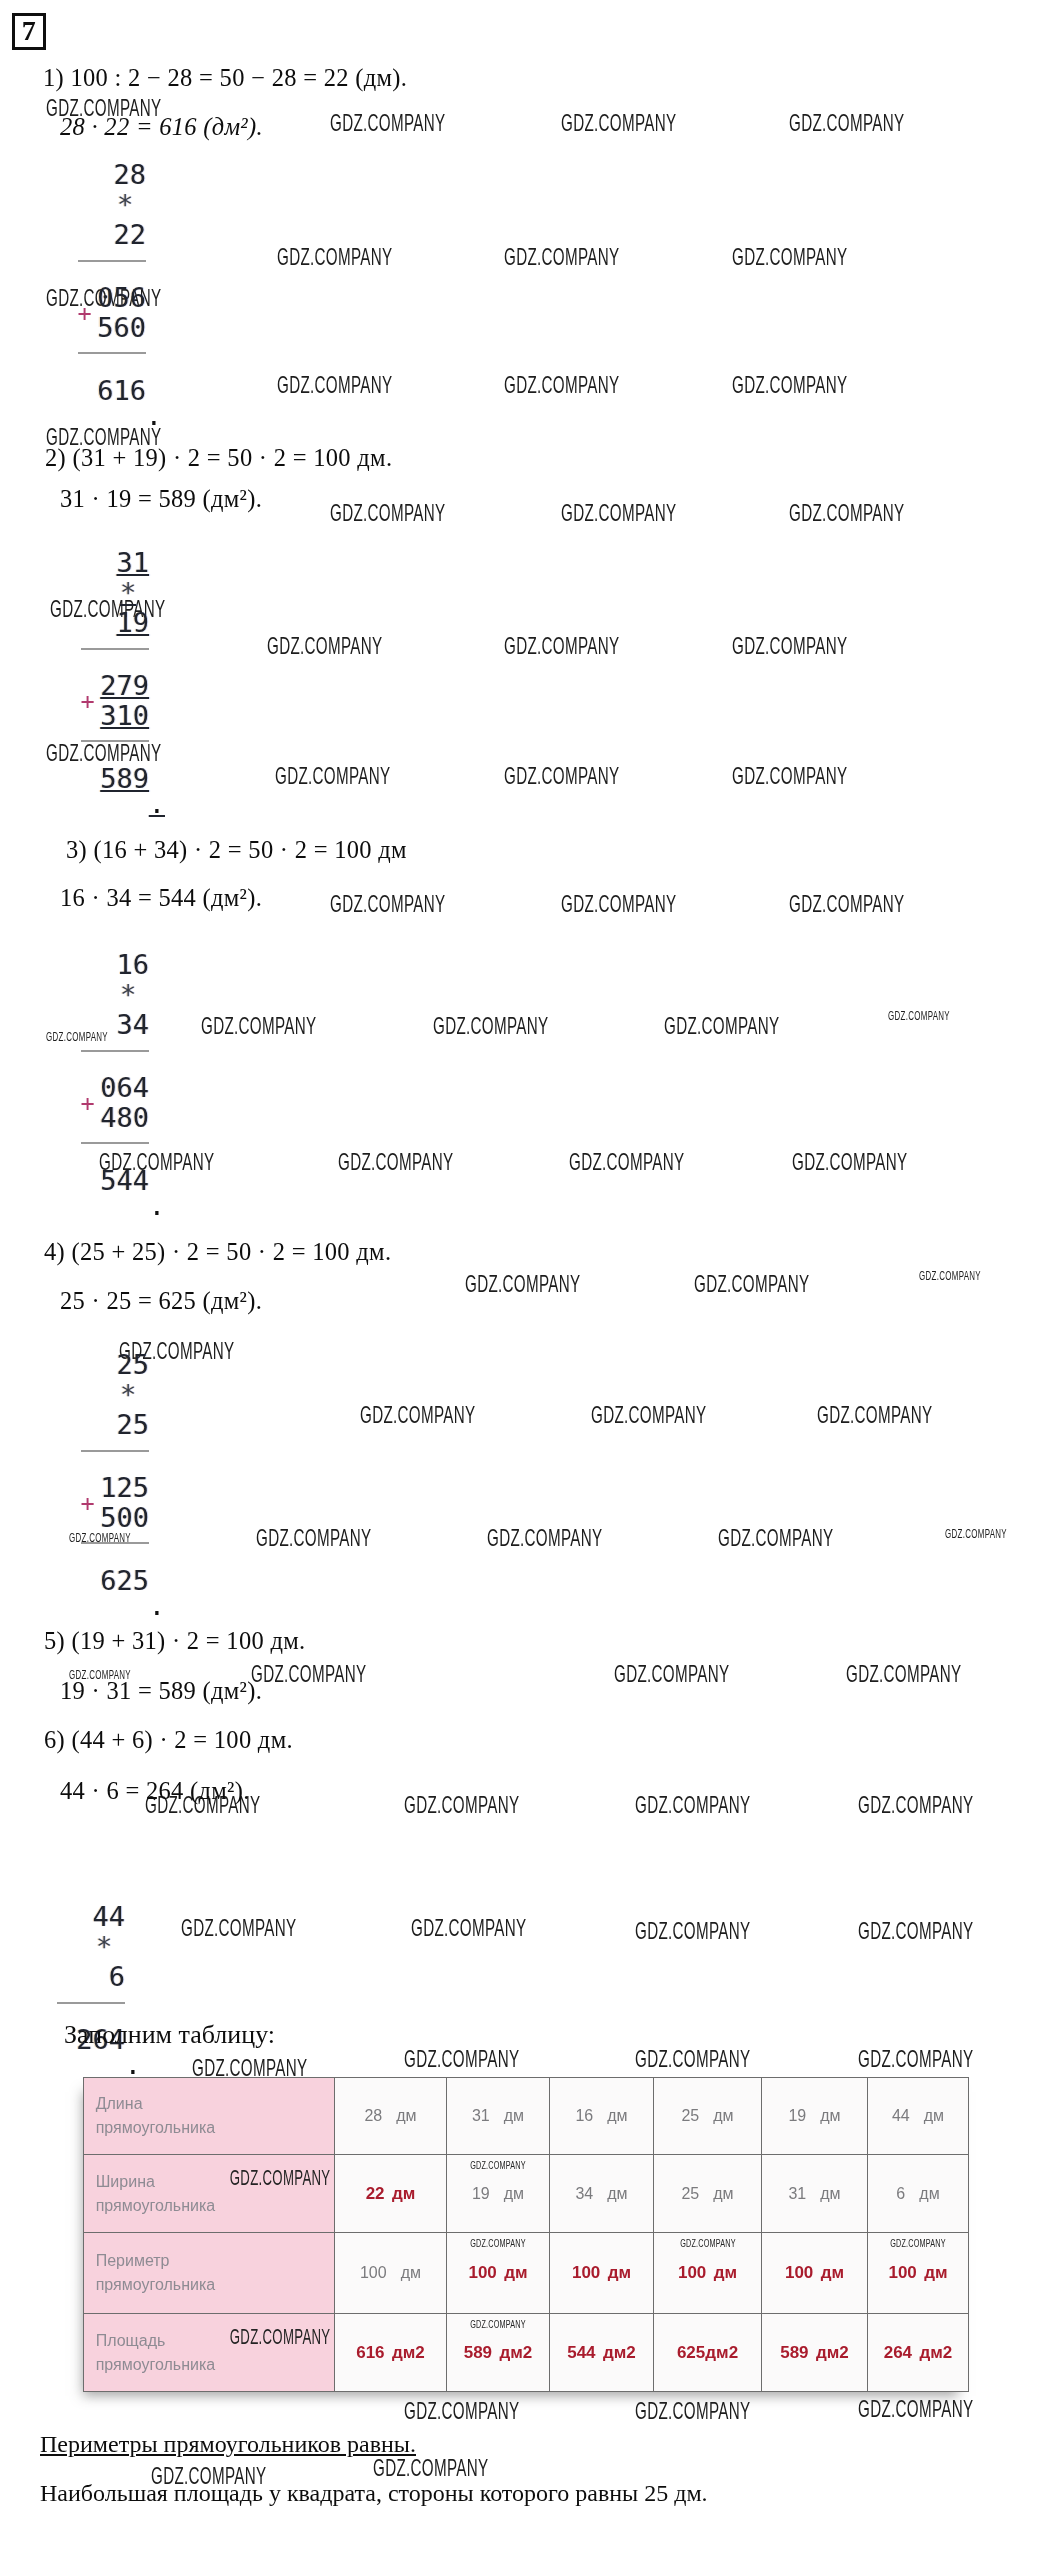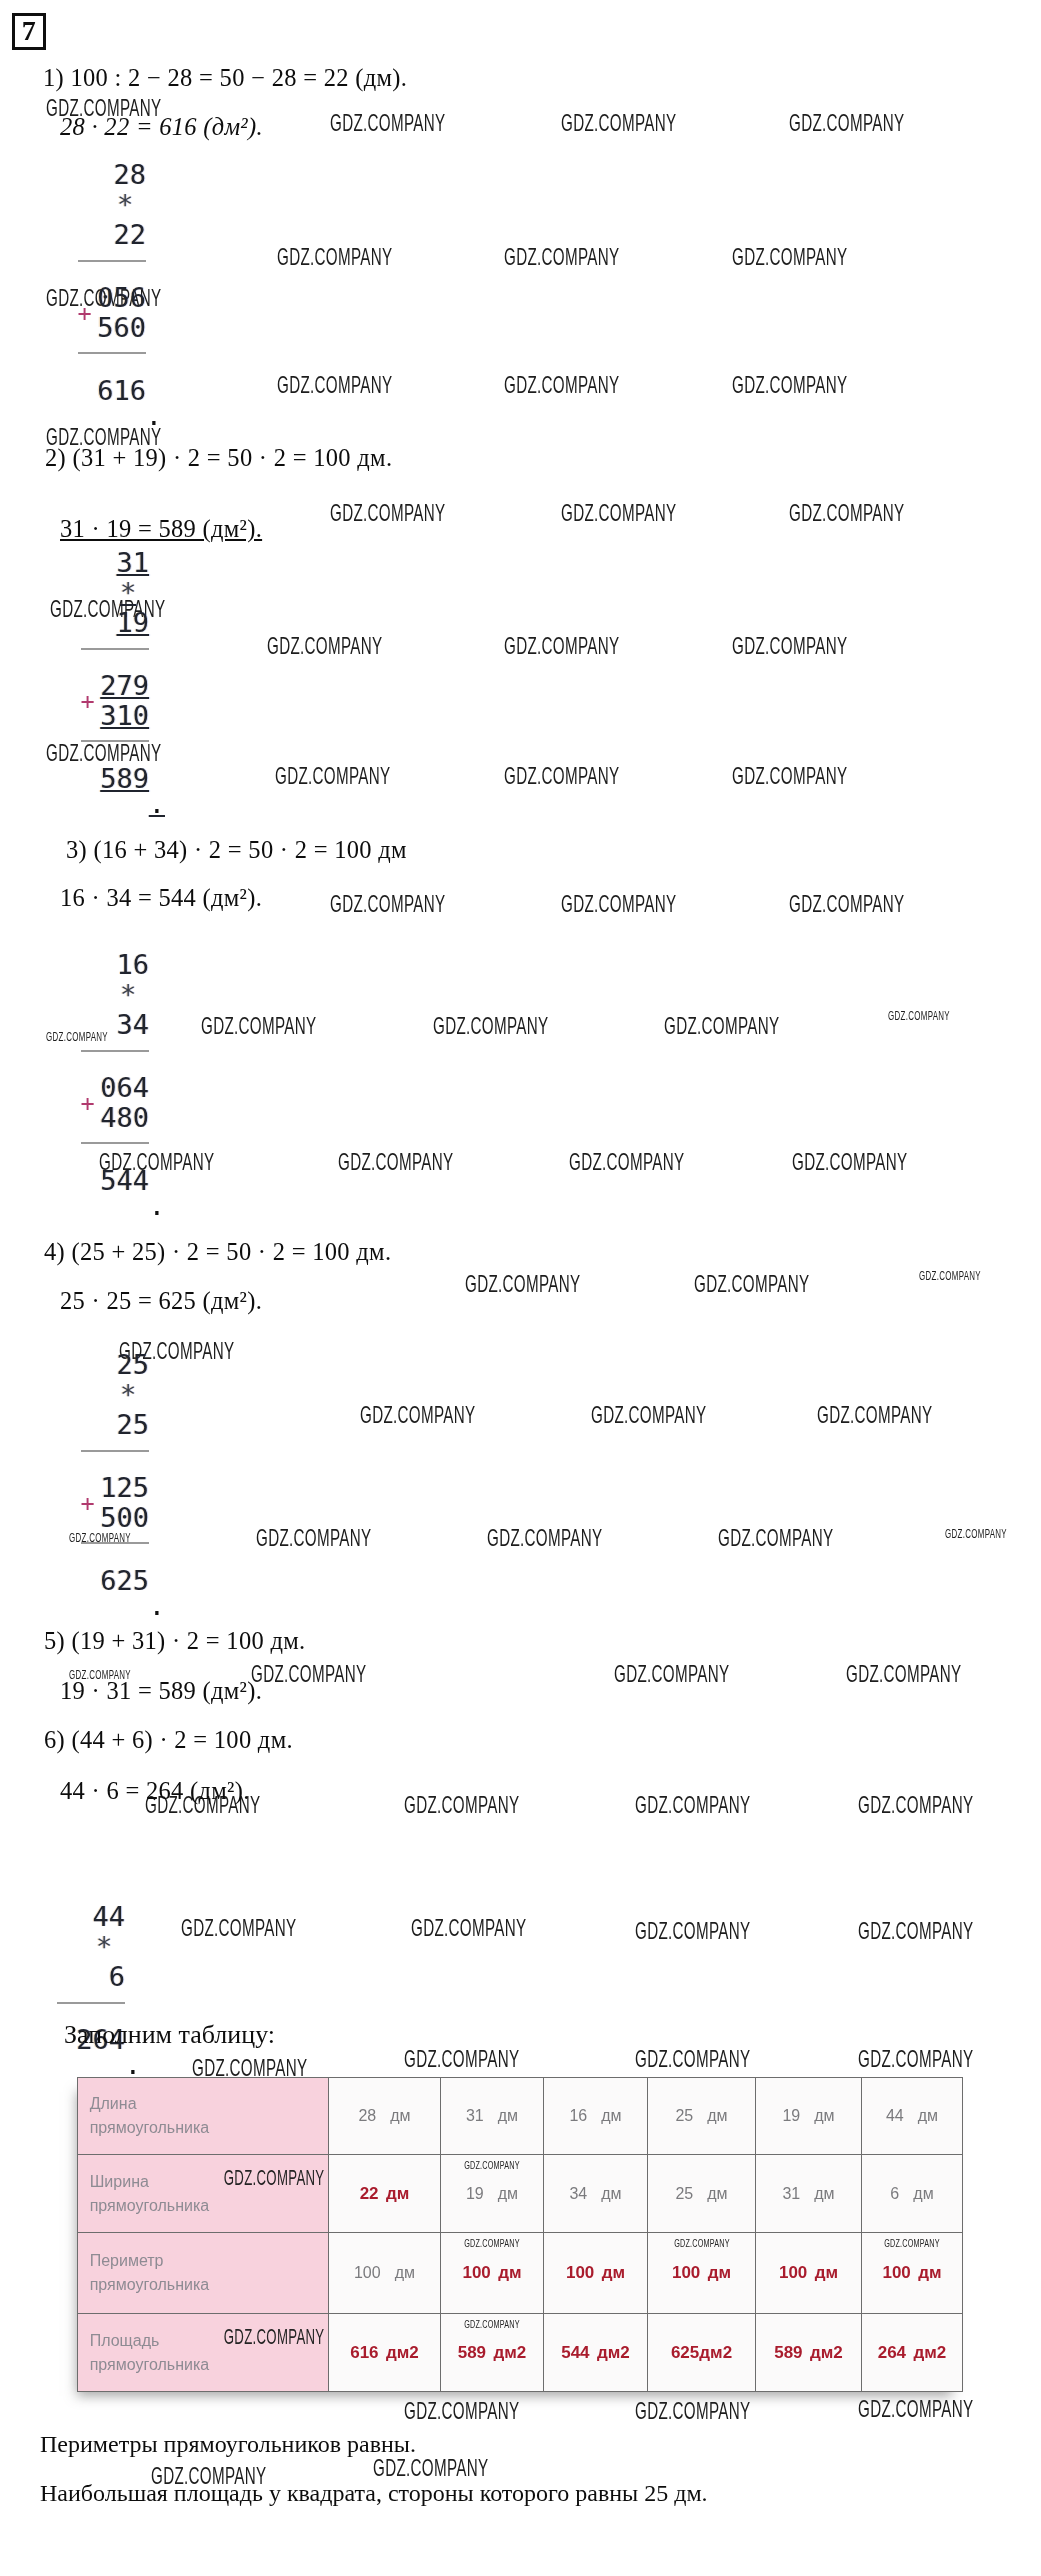--- a/index.html
+++ b/index.html
@@ -45,21 +45,21 @@
   
   .wm{
     position:absolute;font-family:"Liberation Sans",sans-serif;color:#1d1d1d;
     transform:scaleX(.62);transform-origin:0 0;white-space:nowrap;letter-spacing:0.5px;
     font-weight:400;
   }
   .wm.r{font-size:24.5px;}
   .wm.s{font-size:12.8px;}
   
   .rtable{
-    position:absolute;left:77px;top:2077px;border-collapse:collapse;table-layout:fixed;
+    position:absolute;left:83px;top:2077px;border-collapse:collapse;table-layout:fixed;
     background:#14b8a6;box-shadow:-5.3px 9.6px 11.7px -5.3px rgba(70,70,70,.5);
   }
   .rtable td{border:1.6px solid #6d6d6d;position:relative;overflow:visible;}
   .rtable .labelcell{
     background:#f8d2dd;color:#8e8b93;
     font-family:"Liberation Sans",sans-serif;font-size:16px;line-height:1.5;
     padding:4.3px 4.3px 4.3px 11.7px;white-space:pre-line;vertical-align:middle;
   }
   .rtable .val{
     font-family:"Liberation Sans",sans-serif;text-align:center;vertical-align:middle;
@@ -149,21 +149,21 @@
   </div>
 
 <div class="pagenum">
   <span>7</span>
 </div>
 
 <div id="eq-layer">
     <div class="eq" style="left: 43px; top: 64px;">1) 100 : 2 − 28 = 50 − 28 = 22 (дм).</div>
     <div class="eq" style="left: 60px; top: 113px; font-style: italic;">28 · 22 = 616 (дм²).</div>
     <div class="eq" style="left: 45px; top: 444px;">2) (31 + 19) · 2 = 50 · 2 = 100 дм.</div>
-    <div class="eq" style="left: 60px; top: 515px; text-decoration: underline;">31 · 19 = 589 (дм²).</div>
+    <div class="eq" style="left: 60px; top: 485px;">31 · 19 = 589 (дм²).</div>
     <div class="eq" style="left: 44px; top: 836px; margin-left: 22px;">3) (16 + 34) · 2 = 50 · 2 = 100 дм</div>
     <div class="eq" style="left: 60px; top: 884px;">16 · 34 = 544 (дм²).</div>
     <div class="eq" style="left: 44px; top: 1238px;">4) (25 + 25) · 2 = 50 · 2 = 100 дм.</div>
     <div class="eq" style="left: 60px; top: 1287px;">25 · 25 = 625 (дм²).</div>
     <div class="eq" style="left: 44px; top: 1627px;">5) (19 + 31) · 2 = 100 дм.</div>
     <div class="eq" style="left: 60px; top: 1677px;">19 · 31 = 589 (дм²).</div>
     <div class="eq" style="left: 44px; top: 1726px;">6) (44 + 6) · 2 = 100 дм.</div>
     <div class="eq" style="left: 60px; top: 1777px;">44 · 6 = 264 (дм²).</div>
   </div>
 
@@ -283,15 +283,15 @@
         <td class="val red">616 дм2</td>
         <td class="val red">589 дм2<span class="wmc small">GDZ.COMPANY</span></td>
         <td class="val red">544 дм2</td>
         <td class="val red">625дм2</td>
         <td class="val red">589 дм2</td>
         <td class="val red">264 дм2</td>
       </tr>
     </tbody>
 </table>
 
-<div class="footer-line" style="top: 2431px;">Периметры прямоугольников равны.</div>
+<div class="footer-line" style="top: 2431px; text-decoration: underline;">Периметры прямоугольников равны.</div>
 <div class="footer-line" style="top: 2480px;">Наибольшая площадь у квадрата, стороны которого равны 25 дм.</div>
 
 
 </body></html>

